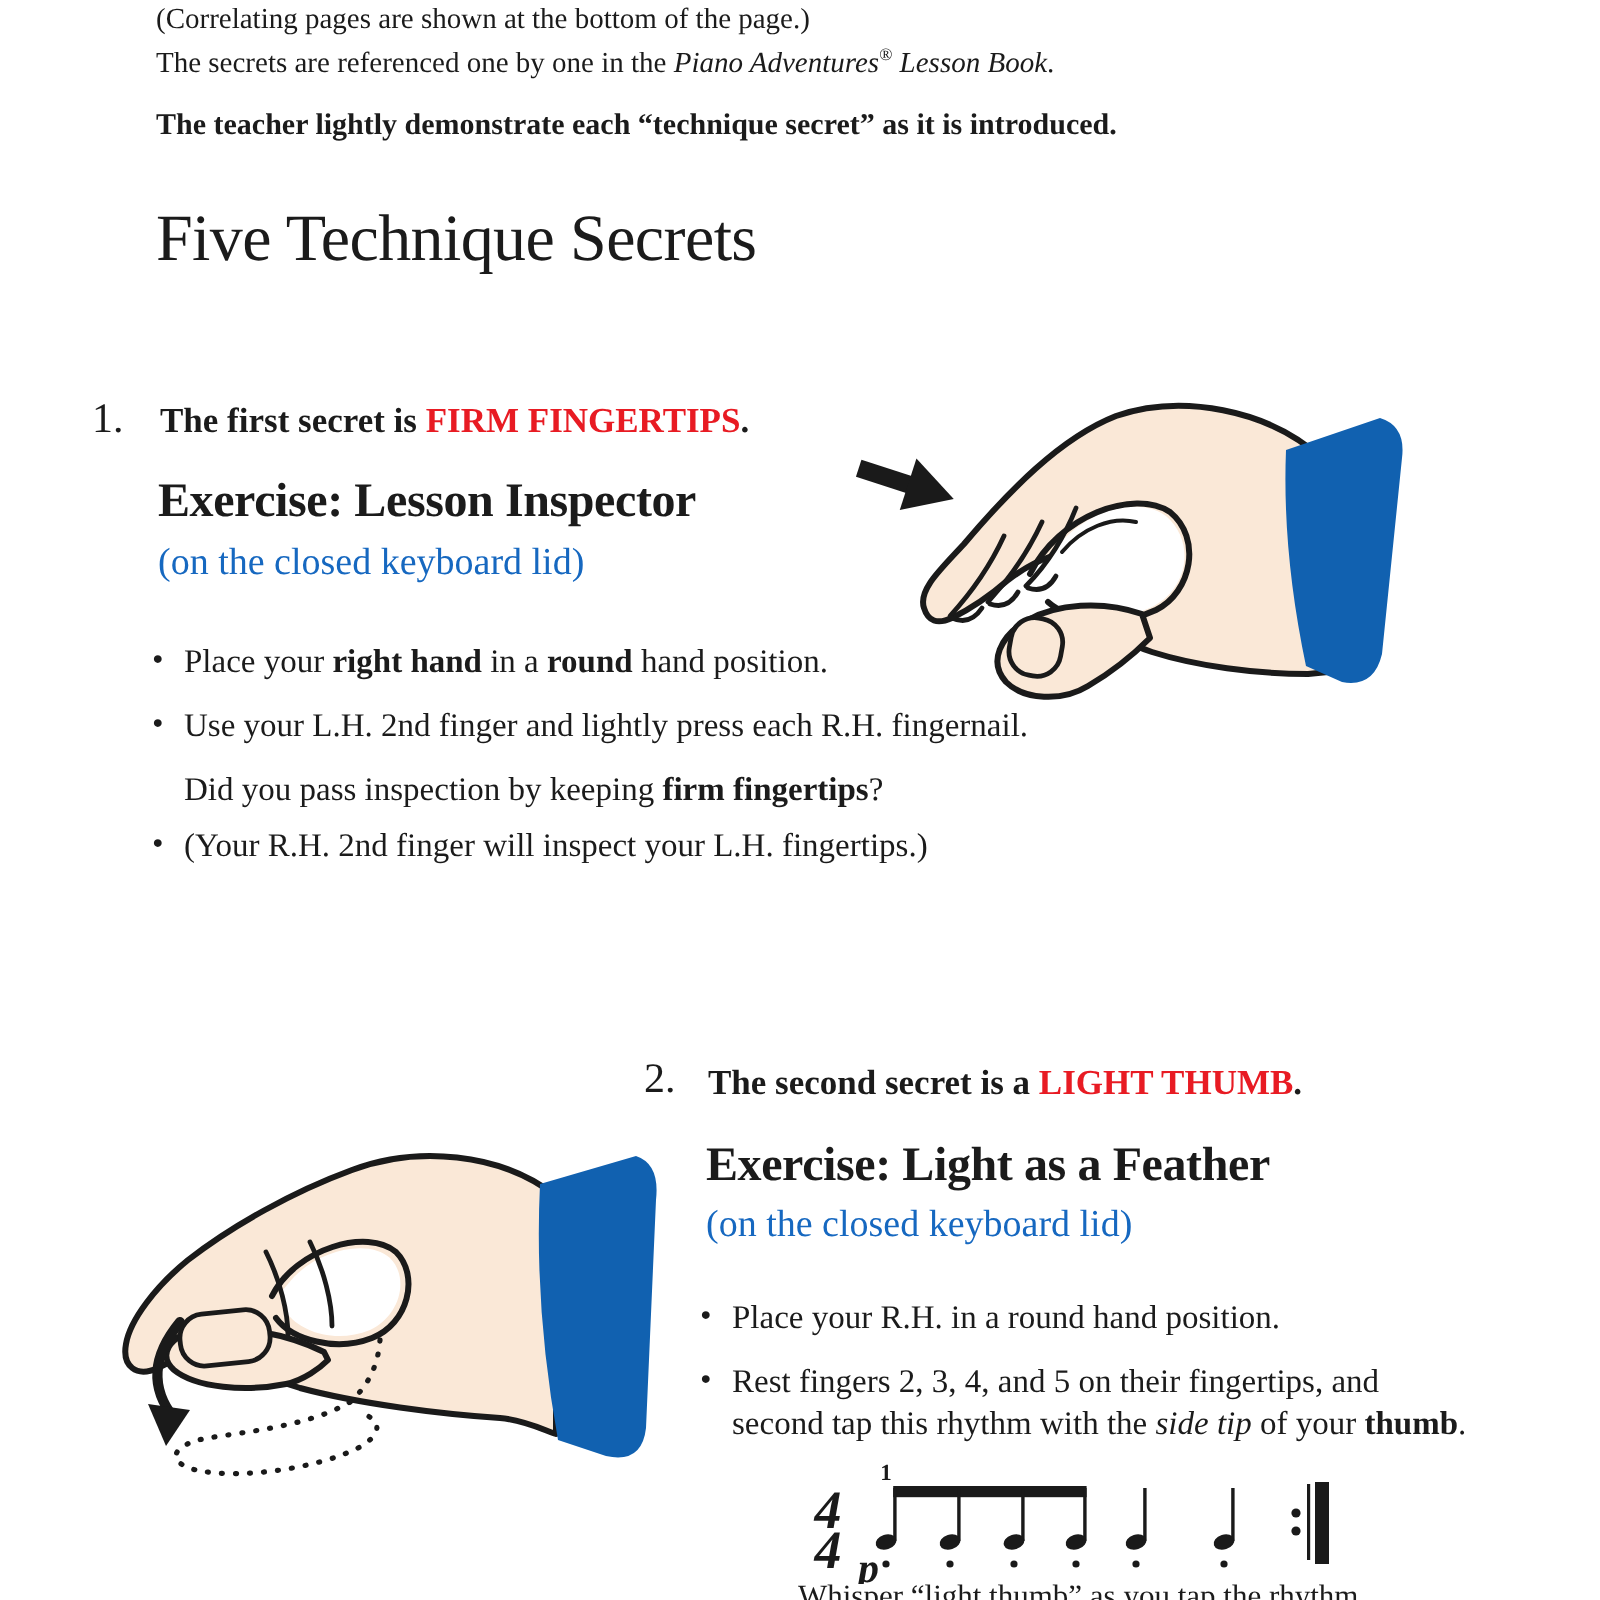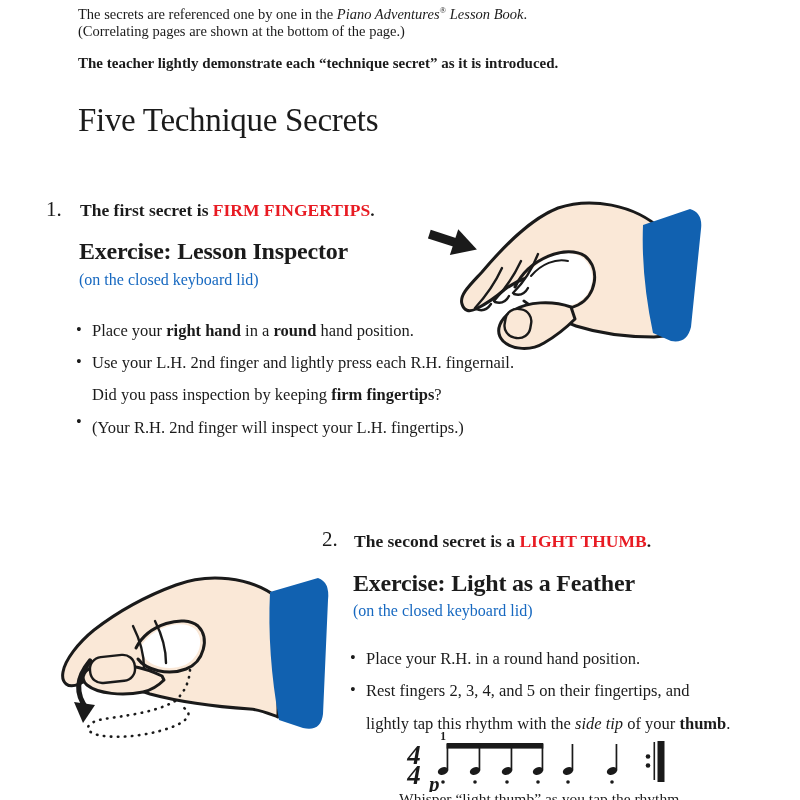--- a/index.html
+++ b/index.html
@@ -15,39 +15,39 @@
     width:800px;height:800px;position:relative;overflow:hidden;background:#ffffff;
     font-family:"Liberation Serif",serif;color:#1b1b1b;
   }
   .abs{position:absolute}
   .intro{left:78px;top:2px;font-size:14.5px;line-height:17px;width:560px}
   .teacher-note{left:78px;top:55px;font-size:15px;font-weight:bold;width:600px}
   .page-title{left:78px;top:102px;font-size:33px;font-weight:normal;letter-spacing:-0.3px}
   .sec-num{font-size:21px;line-height:22px}
   .lead{font-size:17.5px;font-weight:bold}
   .exercise{font-size:24px;font-weight:bold;letter-spacing:-0.2px}
-  .loc{font-size:16px;color:var(--link_blue)}
+  .loc{font-size:19px;color:var(--link_blue)}
   .bullets{font-size:16.5px;line-height:21px}
   .b-line{position:relative;padding-left:18px;white-space:nowrap}
   .b-dot{position:absolute;left:2px;top:-1px}
-  .mt8{margin-top:8px}.mt11{margin-top:11px}.mt7{margin-top:7px}.mt0{margin-top:12px}
+  .mt8{margin-top:8px}.mt11{margin-top:11px}.mt7{margin-top:7px}.mt0{margin-top:0}
   .seg-b{font-weight:bold}
   .seg-i{font-style:italic}
   .seg-sup{vertical-align:super;font-size:0.6em}
   .c-red{color:var(--accent_red)}
   .clipped-caption{left:399px;top:790px;font-size:15.5px;white-space:nowrap}
   svg .ink{fill:var(--ink)}
   svg text{font-family:"Liberation Serif",serif}
 </style>
 </head>
 <body>
 
 <div class="abs intro">
+  <div><span>(Correlating pages are shown at the bottom of the page.)</span></div>
   <div><span>The secrets are referenced one by one in the </span><span class="seg-i">Piano Adventures</span><span class="seg-sup">®</span><span class="seg-i"> Lesson Book</span><span>.</span></div>
-  <div><span>(Correlating pages are shown at the bottom of the page.)</span></div>
 </div>
 
 <div class="abs teacher-note">The teacher lightly demonstrate each “technique secret” as it is introduced.</div>
 
 <div class="abs page-title">Five Technique Secrets</div>
 
 <div class="abs sec-num" style="left:46px;top:198px">1.</div>
 <div class="abs lead" style="left:80px;top:200px"><span class="seg-b">The first secret is </span><span class="seg-b c-red">FIRM FINGERTIPS</span><span class="seg-b">.</span></div>
 <div class="abs exercise" style="left:79px;top:238px">Exercise: Lesson Inspector</div>
 <div class="abs loc" style="left:79px;top:271px">(on the closed keyboard lid)</div>
@@ -83,21 +83,21 @@
 </svg>
 
 <div class="abs sec-num" style="left:322px;top:528px">2.</div>
 <div class="abs lead" style="left:354px;top:531px"><span class="seg-b">The second secret is a </span><span class="seg-b c-red">LIGHT THUMB</span><span class="seg-b">.</span></div>
 <div class="abs exercise" style="left:353px;top:570px">Exercise: Light as a Feather</div>
 <div class="abs loc" style="left:353px;top:602px">(on the closed keyboard lid)</div>
 
 <div class="abs bullets" style="left:348px;top:640px;width:440px">
   <div class="b-line mt8"><span class="b-dot">•</span><span><span>Place your R.H. in a round hand position.</span></span></div>
   <div class="b-line mt11"><span class="b-dot">•</span><span><span>Rest fingers 2, 3, 4, and 5 on their fingertips, and</span></span></div>
-  <div class="b-line mt0"><span><span>lightly tap this rhythm with the </span><span class="seg-i">side tip</span><span> of your </span><span class="seg-b">thumb</span><span>.</span></span></div>
+  <div class="b-line mt0"><span><span>second tap this rhythm with the </span><span class="seg-i">side tip</span><span> of your </span><span class="seg-b">thumb</span><span>.</span></span></div>
 </div>
 
 <svg class="abs" style="left:38px;top:566px" width="305" height="200" viewBox="0 0 305 200">
   <path d="M240,32 C212,10 170,7 138,19 C108,30 78,47 56,64 C40,77 27,94 25,106 C23,117 30,123 41,118 C52,113 61,105 68,99 C76,112 92,122 112,128 C142,136 182,141 212,143 C224,144 234,149 240,151 Z" style="fill:var(--skin);stroke:var(--ink);stroke-width:3;stroke-linejoin:round"></path>
   <path d="M106,76 C119,59 146,53 157,63 C167,73 162,92 147,99 C130,106 112,100 105,90 C101,84 102,80 106,76 Z" fill="#ffffff"></path>
   <path d="M98,82 C110,58 146,48 160,60 C172,72 166,96 148,103 C130,110 108,104 100,93" fill="none" style="stroke:var(--ink)" stroke-width="3" stroke-linecap="round"></path>
   <g fill="none" style="stroke:var(--ink)" stroke-width="2.4" stroke-linecap="round">
     <path d="M95,60 C102,74 106,90 106,102"></path>
     <path d="M117,55 C124,69 128,85 128,97"></path>
   </g>

